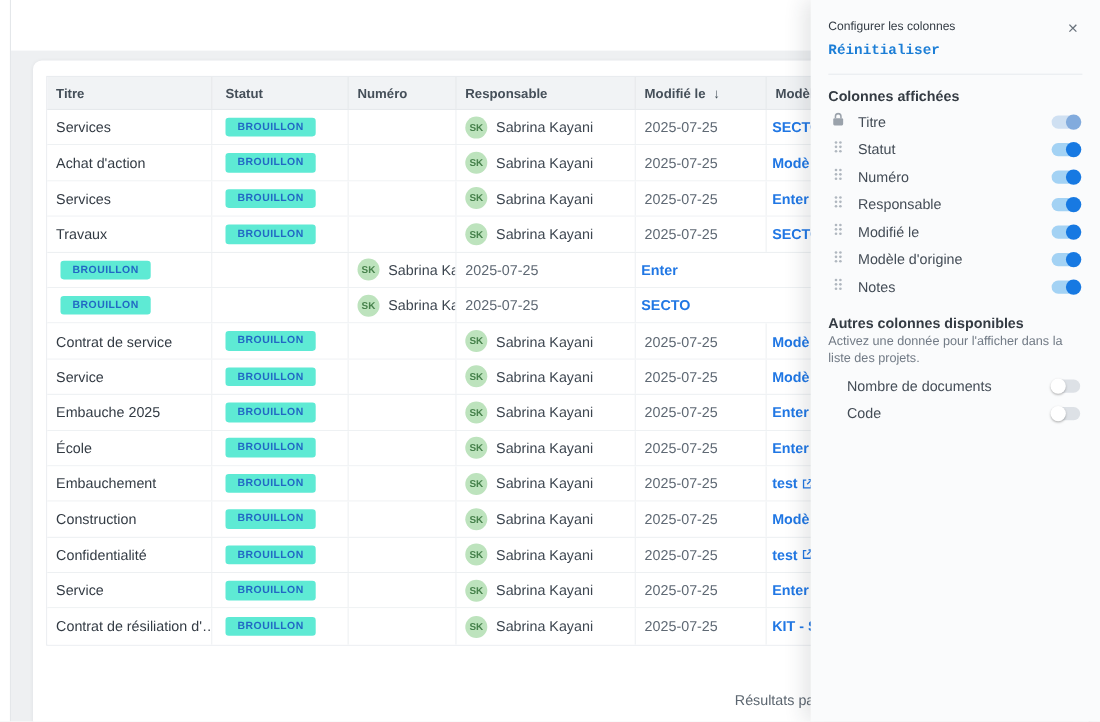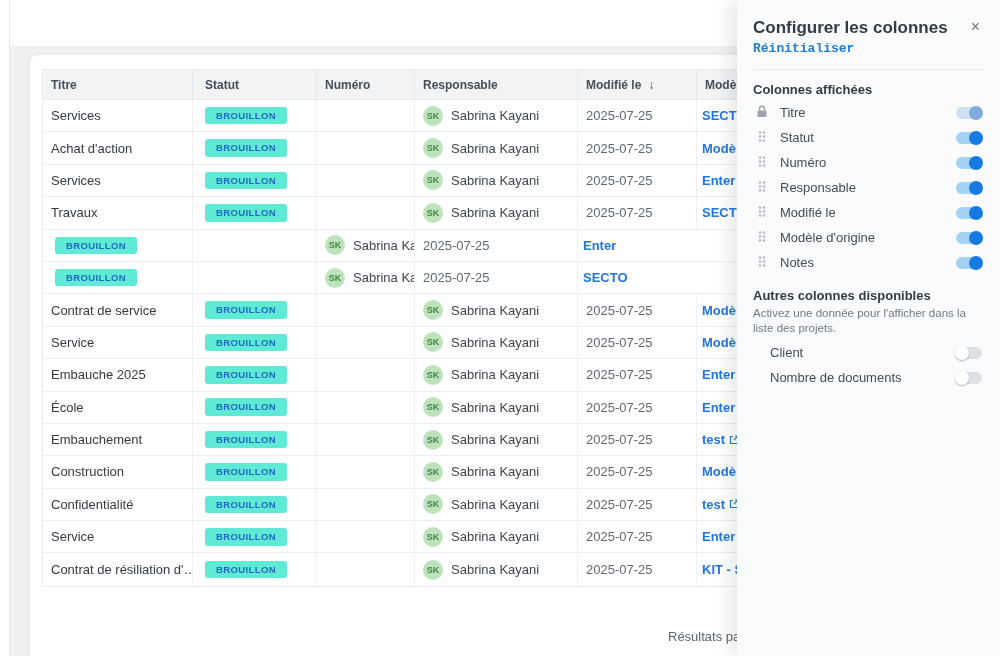--- a/index.html
+++ b/index.html
@@ -61,21 +61,21 @@
   .ext-icon { display:inline-flex; flex:none; }
   .pagination { position:absolute; left:638px; top:574px; font-size:13px; color:#5c6670; white-space:nowrap; }
 
   
   .drawer {
     position:absolute; left:737px; top:0; width:263px; height:656px;
     background:#fafbfc; box-shadow:-6px 0 18px rgba(31,41,51,.12);
     padding:18px 16px 0 16px;
   }
   .drawer-head { display:flex; align-items:flex-start; justify-content:space-between; }
-  .drawer-title { font-size:17px; font-weight:700; color:#333b44; }
+  .drawer-title { font-size:11px; font-weight:400; color:#333b44; }
   .close-btn { font-size:16px; color:#6a737d; line-height:14px; cursor:pointer; padding:2px 4px; }
   .reset-link { font-size:13px; font-weight:700; color:#1c7ed6; cursor:pointer; display:inline-block;font-family:Liberation Mono, monospace; }
   .divider { border:none; border-top:1px solid #e9ecef; margin:13px 0 12px 0; }
   .section-heading { font-size:13px; font-weight:700; color:#343b43; margin-bottom:3px; }
   .col-item { display:flex; align-items:center; height:25px; }
   .col-item .icon-box { width:14px; display:flex; justify-content:center; margin-left:2px; }
   .col-item .col-label { font-size:13px; color:#434c56; margin-left:11px; flex:1; }
   .avail-item { display:flex; align-items:center; height:25px; }
   .avail-item .col-label { font-size:13px; color:#434c56; margin-left:17px; flex:1; }
   .section-2 { margin-top:13px; }
@@ -544,29 +544,29 @@
     <span class="toggle on">
           <span class="knob"></span>
         </span>
   </div>
 </div>
 
   <div class="section-2">
     <div class="section-heading">Autres colonnes disponibles</div>
     <div class="section-desc">Activez une donnée pour l'afficher dans la liste des projets.</div>
     <div id="available-list">
-  <div class="avail-item">
-    <span class="col-label">Client</span>
-    <span class="toggle off">
-            <span class="knob"></span>
-          </span>
-  </div>
 
   <div class="avail-item">
     <span class="col-label">Nombre de documents</span>
     <span class="toggle off">
             <span class="knob"></span>
           </span>
   </div>
 
+  <div class="avail-item">
+    <span class="col-label">Code</span>
+    <span class="toggle off">
+            <span class="knob"></span>
+          </span>
+  </div>
 </div>
   </div>
 </div>
 
 </body></html>

